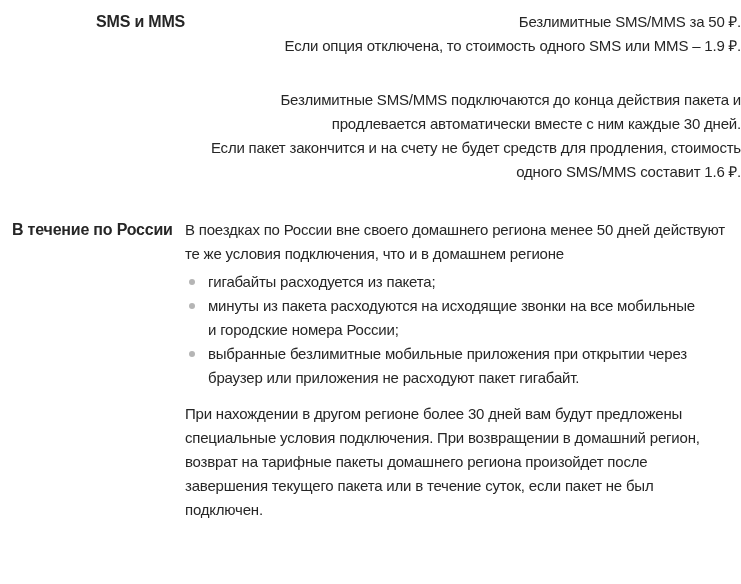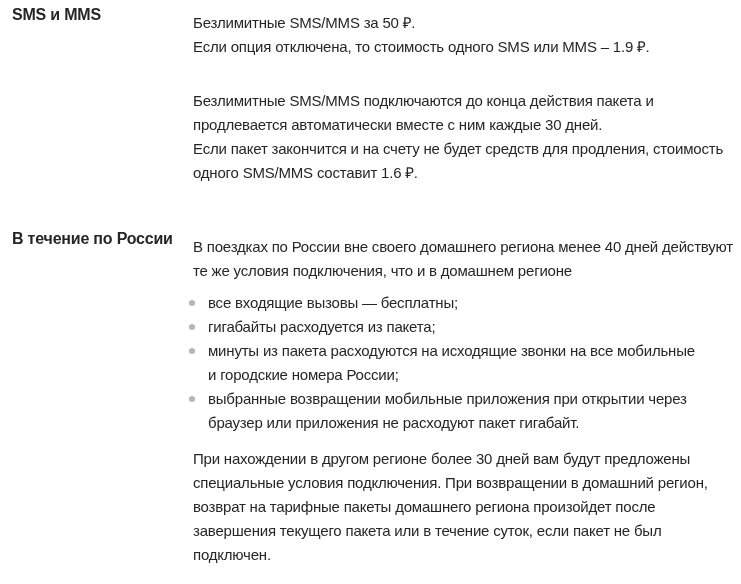--- a/index.html
+++ b/index.html
@@ -17,41 +17,42 @@
     font-family: "Liberation Sans", sans-serif;
     font-size: 15px;
     line-height: 24px;
     letter-spacing: -0.2px;
   }
   .section-row {
     display: flex;
     align-items: flex-start;
   }
   .section-row.first {
-    padding-top: 3px;
+    padding-top: 10px;
+    text-align: right;
   }
   .section-row.second {
     margin-top: 34px;
   }
   .row-label {
     width: 185px;
     min-width: 185px;
     box-sizing: border-box;
     padding-left: 12px;
     font-size: 16px;
     font-weight: bold;
     line-height: 24px;
     letter-spacing: -0.2px;
   }
   .row-content {
     flex: 1;
     min-width: 0;
   }
   .row-content p {
-    margin: 8px;
+    margin: 0;
     white-space: pre;
   }
   .para-gap {
     margin-top: 30px !important;
   }
   ul.bullet-list {
     list-style: none;
     margin: 4px 0 0 0;
     padding: 0;
   }
@@ -87,28 +88,27 @@
       <p class="para-gap">Безлимитные SMS/MMS подключаются до конца действия пакета и
 продлевается автоматически вместе с ним каждые 30 дней.
 Если пакет закончится и на счету не будет средств для продления, стоимость
 одного SMS/MMS составит 1.6 ₽.</p>
     </div>
   </div>
 
   <div class="section-row second">
     <div class="row-label">В течение по России</div>
     <div class="row-content">
-      <p>В поездках по России вне своего домашнего региона менее 40 дней действуют
+      <p>В поездках по России вне своего домашнего региона менее 50 дней действуют
 те же условия подключения, что и в домашнем регионе</p>
       <ul class="bullet-list">
-        <li>все входящие вызовы — бесплатны;</li>
         <li>гигабайты расходуется из пакета;</li>
         <li>минуты из пакета расходуются на исходящие звонки на все мобильные
 и городские номера России;</li>
-        <li>выбранные возвращении мобильные приложения при открытии через
+        <li>выбранные безлимитные мобильные приложения при открытии через
 браузер или приложения не расходуют пакет гигабайт.</li>
       </ul>
       <p class="closing-gap">При нахождении в другом регионе более 30 дней вам будут предложены
 специальные условия подключения. При возвращении в домашний регион,
 возврат на тарифные пакеты домашнего региона произойдет после
 завершения текущего пакета или в течение суток, если пакет не был
 подключен.</p>
     </div>
   </div>
 

